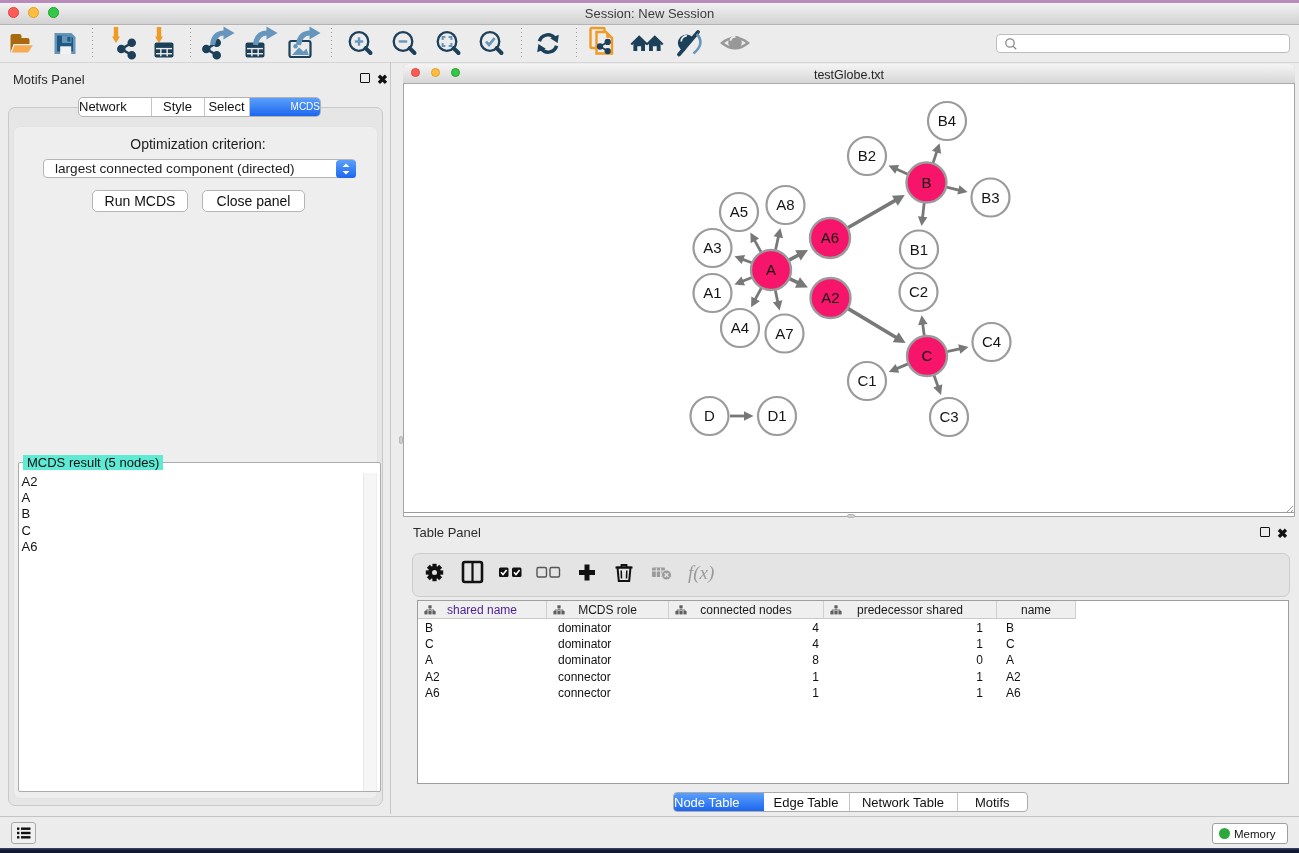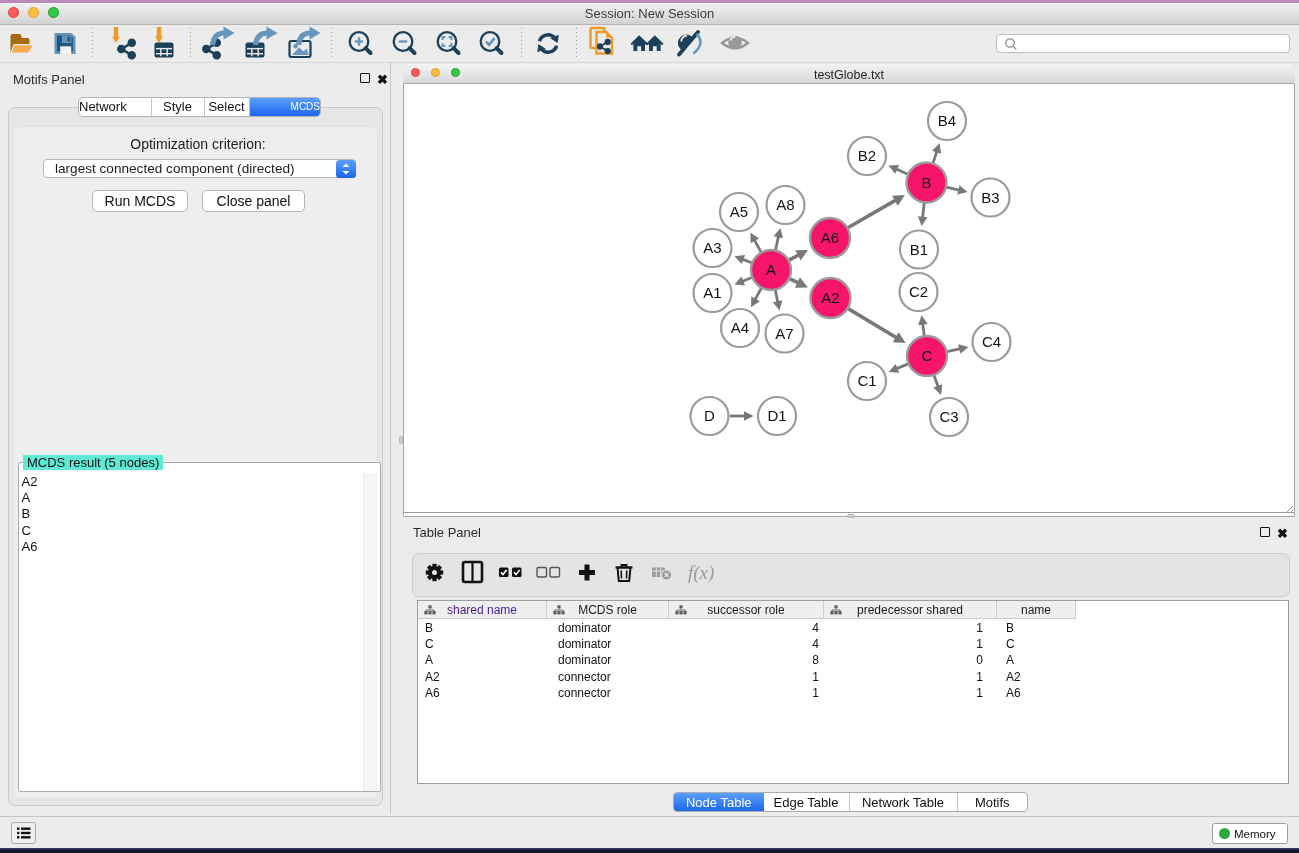--- a/index.html
+++ b/index.html
@@ -333,21 +333,21 @@
       <path d="M6 3.3 V5 M2 6 V5 H10 V6" stroke="#5f5f5f" stroke-width="0.9" fill="none"></path>
     </svg>
 <div class="abs" style="left:129px;top:0;width:122px;height:18px;background:#efefef;border-right:1px solid #cfcfcf;border-bottom:1px solid #c9c9c9;text-align:center;font-size:12px;color:#191919;line-height:18px">MCDS role</div>
 <svg class="abs" style="left:135px;top:3.5px" width="12" height="10" viewBox="0 0 12 10">
       <rect x="4.4" y="0.3" width="3.2" height="3" fill="#5f5f5f"></rect>
       <rect x="0.4" y="6" width="3.2" height="3.4" fill="#5f5f5f"></rect>
       <rect x="4.4" y="6" width="3.2" height="3.4" fill="#5f5f5f"></rect>
       <rect x="8.4" y="6" width="3.2" height="3.4" fill="#5f5f5f"></rect>
       <path d="M6 3.3 V5 M2 6 V5 H10 V6" stroke="#5f5f5f" stroke-width="0.9" fill="none"></path>
     </svg>
-<div class="abs" style="left:251px;top:0;width:155px;height:18px;background:#efefef;border-right:1px solid #cfcfcf;border-bottom:1px solid #c9c9c9;text-align:center;font-size:12px;color:#191919;line-height:18px">successor role</div>
+<div class="abs" style="left:251px;top:0;width:155px;height:18px;background:#efefef;border-right:1px solid #cfcfcf;border-bottom:1px solid #c9c9c9;text-align:center;font-size:12px;color:#191919;line-height:18px">connected nodes</div>
 <svg class="abs" style="left:257px;top:3.5px" width="12" height="10" viewBox="0 0 12 10">
       <rect x="4.4" y="0.3" width="3.2" height="3" fill="#5f5f5f"></rect>
       <rect x="0.4" y="6" width="3.2" height="3.4" fill="#5f5f5f"></rect>
       <rect x="4.4" y="6" width="3.2" height="3.4" fill="#5f5f5f"></rect>
       <rect x="8.4" y="6" width="3.2" height="3.4" fill="#5f5f5f"></rect>
       <path d="M6 3.3 V5 M2 6 V5 H10 V6" stroke="#5f5f5f" stroke-width="0.9" fill="none"></path>
     </svg>
 <div class="abs" style="left:406px;top:0;width:173px;height:18px;background:#efefef;border-right:1px solid #cfcfcf;border-bottom:1px solid #c9c9c9;text-align:center;font-size:12px;color:#191919;line-height:18px">predecessor shared</div>
 <svg class="abs" style="left:412px;top:3.5px" width="12" height="10" viewBox="0 0 12 10">
       <rect x="4.4" y="0.3" width="3.2" height="3" fill="#5f5f5f"></rect>
@@ -380,17 +380,17 @@
 <div class="abs" style="left:465px;top:48.599999999999994px;width:100px;text-align:right;font-size:12px;color:#111;line-height:16.2px">1</div>
 <div class="abs" style="left:588px;top:48.599999999999994px;font-size:12px;color:#111;line-height:16.2px">A2</div>
 <div class="abs" style="left:7px;top:64.8px;font-size:12px;color:#111;line-height:16.2px">A6</div>
 <div class="abs" style="left:140px;top:64.8px;font-size:12px;color:#111;line-height:16.2px">connector</div>
 <div class="abs" style="left:301px;top:64.8px;width:100px;text-align:right;font-size:12px;color:#111;line-height:16.2px">1</div>
 <div class="abs" style="left:465px;top:64.8px;width:100px;text-align:right;font-size:12px;color:#111;line-height:16.2px">1</div>
 <div class="abs" style="left:588px;top:64.8px;font-size:12px;color:#111;line-height:16.2px">A6</div>
   </div>
 
 <div class="abs" style="left:673px;top:792px;width:355px;height:20px;background:#fff;border:1px solid #ababab;border-radius:4px;overflow:hidden;display:flex">
-<div style="width:89.5px;background:linear-gradient(#5ba0fb,#1c66ee);color:#fff;text-align:center;font-size:13px;line-height:19px">Node Table</div>
+<div style="width:89.5px;background:linear-gradient(#5ba0fb,#1c66ee);color:#fff;text-align:left;font-size:13px;line-height:19px">Node Table</div>
 <div style="width:86px;border-right:1px solid #c4c4c4;text-align:center;font-size:13px;line-height:19px;color:#111">Edge Table</div>
 <div style="width:108px;border-right:1px solid #c4c4c4;text-align:center;font-size:13px;line-height:19px;color:#111">Network Table</div>
 <div style="flex:1;text-align:center;font-size:13px;line-height:19px;color:#111">Motifs</div>
 </div>
 
 </body></html>

